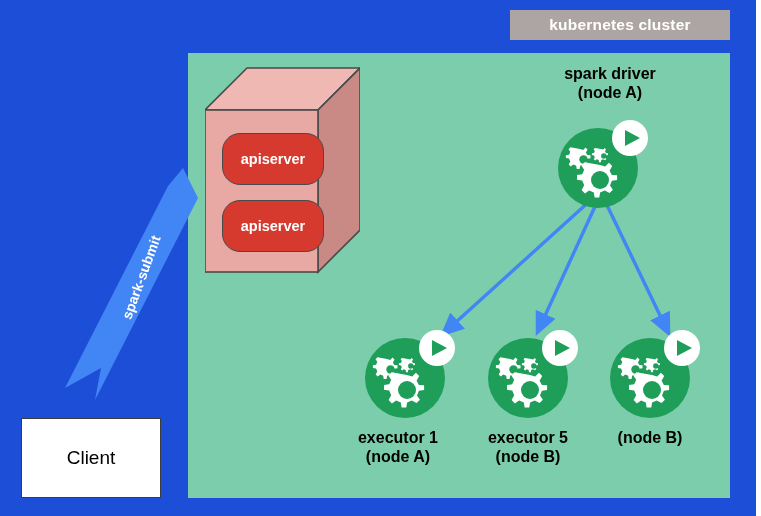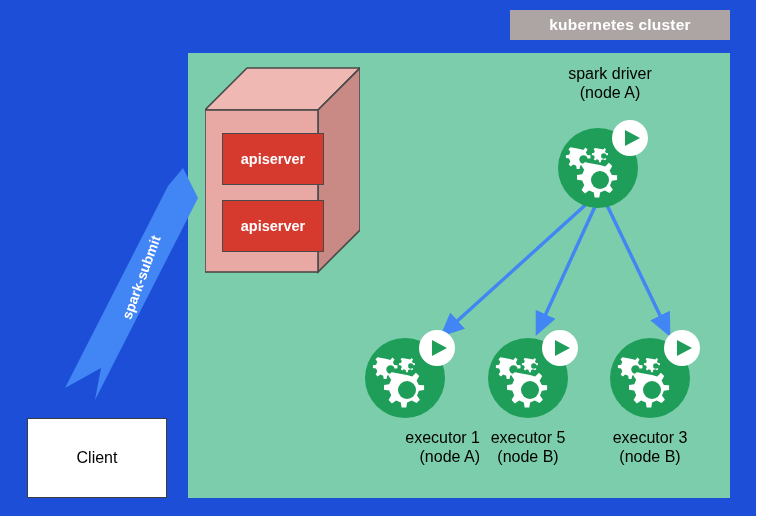--- a/index.html
+++ b/index.html
@@ -42,51 +42,51 @@
     left: 188px;
     top: 53px;
     width: 542px;
     height: 445px;
     background: #7ccdab;
   }
 
   
   #client-box {
     position: absolute;
-    left: 27px;
+    left: 21px;
     top: 418px;
     width: 140px;
     height: 80px;
     background: #ffffff;
     border: 1.5px solid #3c3c3c;
     box-sizing: border-box;
     display: flex;
     align-items: center;
     justify-content: center;
-    font-size: 16px;
+    font-size: 19px;
     color: #000000;
   }
 
   
   #control-plane-box {
     position: absolute;
     left: 205px;
     top: 62px;
     width: 155px;
     height: 220px;
   }
   #control-plane-box svg { display: block; }
 
   .cp-chip {
     position: absolute;
     width: 102px;
     height: 52px;
     background: #d6392e;
     border: 1.6px solid #4a4a4a;
-    border-radius: 0;
+    border-radius: 18px;
     box-sizing: border-box;
     display: flex;
     align-items: center;
     justify-content: center;
     color: #ffffff;
     font-size: 14.5px;
     font-weight: bold;
   }
   #chip-apiserver { left: 222px; top: 133px; }
   #chip-scheduler { top: 200px; left: 222px; }
@@ -119,20 +119,21 @@
   .node-icon svg { display: block; }
 
   
   .node-caption {
     position: absolute;
     text-align: center;
     font-size: 16px;
     line-height: 19px;
     color: #000000;
     white-space: nowrap;
+    font-weight: bold;
   }
 
   
   #connectors {
     position: absolute;
     left: 0;
     top: 0;
     width: 761px;
     height: 516px;
     pointer-events: none;
@@ -211,21 +212,21 @@
       <g fill="#ffffff">
         <path d="M24 31 l3.2 .9 2.3-2.3 2 2 -1.6 2.9 1.4 2.6 3.2 .2 0 2.9 -3.2 .5 -1.2 2.9 1.8 2.6 -2 2 -3-1.6 -2.8 1.2 -.5 3.2 -2.9 0 -.5-3.2 -2.9-1.2 -2.6 1.8 -2-2 1.6-3 -1.2-2.8 -3.2-.5 0-2.9 3.2-.5 1.2-2.9 -1.8-2.6 2-2z"></path>
         <circle cx="27.5" cy="41.5" r="4.2" fill="#1e9e58"></circle>
         <path d="M45 31 l2.2 .6 1.5-1.5 1.3 1.3 -1 1.9 .9 1.7 2.1 .2 0 1.9 -2.1 .3 -.8 1.9 1.2 1.7 -1.3 1.3 -1.9-1 -1.9 .8 -.3 2.1 -1.9 0 -.3-2.1 -1.9-.8 -1.7 1.2 -1.3-1.3 1-1.9 -.8-1.9 -2.1-.3 0-1.9 2.1-.3 .8-1.9 -1.2-1.7 1.3-1.3z"></path>
         <circle cx="47.8" cy="38" r="2.7" fill="#1e9e58"></circle>
         <path d="M44 47 l5.2 1.4 3.7-3.7 3.3 3.3 -2.6 4.7 2.3 4.2 5.2 .4 0 4.7 -5.2 .8 -1.9 4.7 2.9 4.2 -3.3 3.3 -4.9-2.6 -4.6 2 -.8 5.2 -4.7 0 -.8-5.2 -4.7-1.9 -4.2 2.9 -3.3-3.3 2.6-4.9 -2-4.6 -5.2-.8 0-4.7 5.2-.8 2-4.6 -2.9-4.2 3.3-3.3z"></path>
         <circle cx="44" cy="62" r="9" fill="#1e9e58"></circle>
       </g>
     </svg>
   </div>
-  <div class="node-caption" style="left:340px; top:428px; width:140px;text-align:right;">
+  <div class="node-caption" style="left:328px; top:428px; width:140px;">
     <div>executor 1</div>
     <div>(node A)</div>
   </div>
 
   <div class="node-icon" style="left:486px; top:328px;">
     <svg width="92" height="92" viewBox="0 0 92 92">
       <circle cx="42" cy="50" r="40" fill="#1e9e58"></circle>
       <circle cx="74" cy="20" r="18" fill="#ffffff"></circle>
       <polygon points="69,12 84,20 69,28" fill="#1e9e58"></polygon>
       <g fill="#ffffff">
@@ -252,19 +253,18 @@
         <path d="M24 31 l3.2 .9 2.3-2.3 2 2 -1.6 2.9 1.4 2.6 3.2 .2 0 2.9 -3.2 .5 -1.2 2.9 1.8 2.6 -2 2 -3-1.6 -2.8 1.2 -.5 3.2 -2.9 0 -.5-3.2 -2.9-1.2 -2.6 1.8 -2-2 1.6-3 -1.2-2.8 -3.2-.5 0-2.9 3.2-.5 1.2-2.9 -1.8-2.6 2-2z"></path>
         <circle cx="27.5" cy="41.5" r="4.2" fill="#1e9e58"></circle>
         <path d="M45 31 l2.2 .6 1.5-1.5 1.3 1.3 -1 1.9 .9 1.7 2.1 .2 0 1.9 -2.1 .3 -.8 1.9 1.2 1.7 -1.3 1.3 -1.9-1 -1.9 .8 -.3 2.1 -1.9 0 -.3-2.1 -1.9-.8 -1.7 1.2 -1.3-1.3 1-1.9 -.8-1.9 -2.1-.3 0-1.9 2.1-.3 .8-1.9 -1.2-1.7 1.3-1.3z"></path>
         <circle cx="47.8" cy="38" r="2.7" fill="#1e9e58"></circle>
         <path d="M44 47 l5.2 1.4 3.7-3.7 3.3 3.3 -2.6 4.7 2.3 4.2 5.2 .4 0 4.7 -5.2 .8 -1.9 4.7 2.9 4.2 -3.3 3.3 -4.9-2.6 -4.6 2 -.8 5.2 -4.7 0 -.8-5.2 -4.7-1.9 -4.2 2.9 -3.3-3.3 2.6-4.9 -2-4.6 -5.2-.8 0-4.7 5.2-.8 2-4.6 -2.9-4.2 3.3-3.3z"></path>
         <circle cx="44" cy="62" r="9" fill="#1e9e58"></circle>
       </g>
     </svg>
   </div>
   <div class="node-caption" style="left:580px; top:428px; width:140px;">
-    <div>executor 3</div>
     <div>(node B)</div>
   </div>
 
   <div id="client-box">Client</div>
 
 </div>
 
 </body></html>

